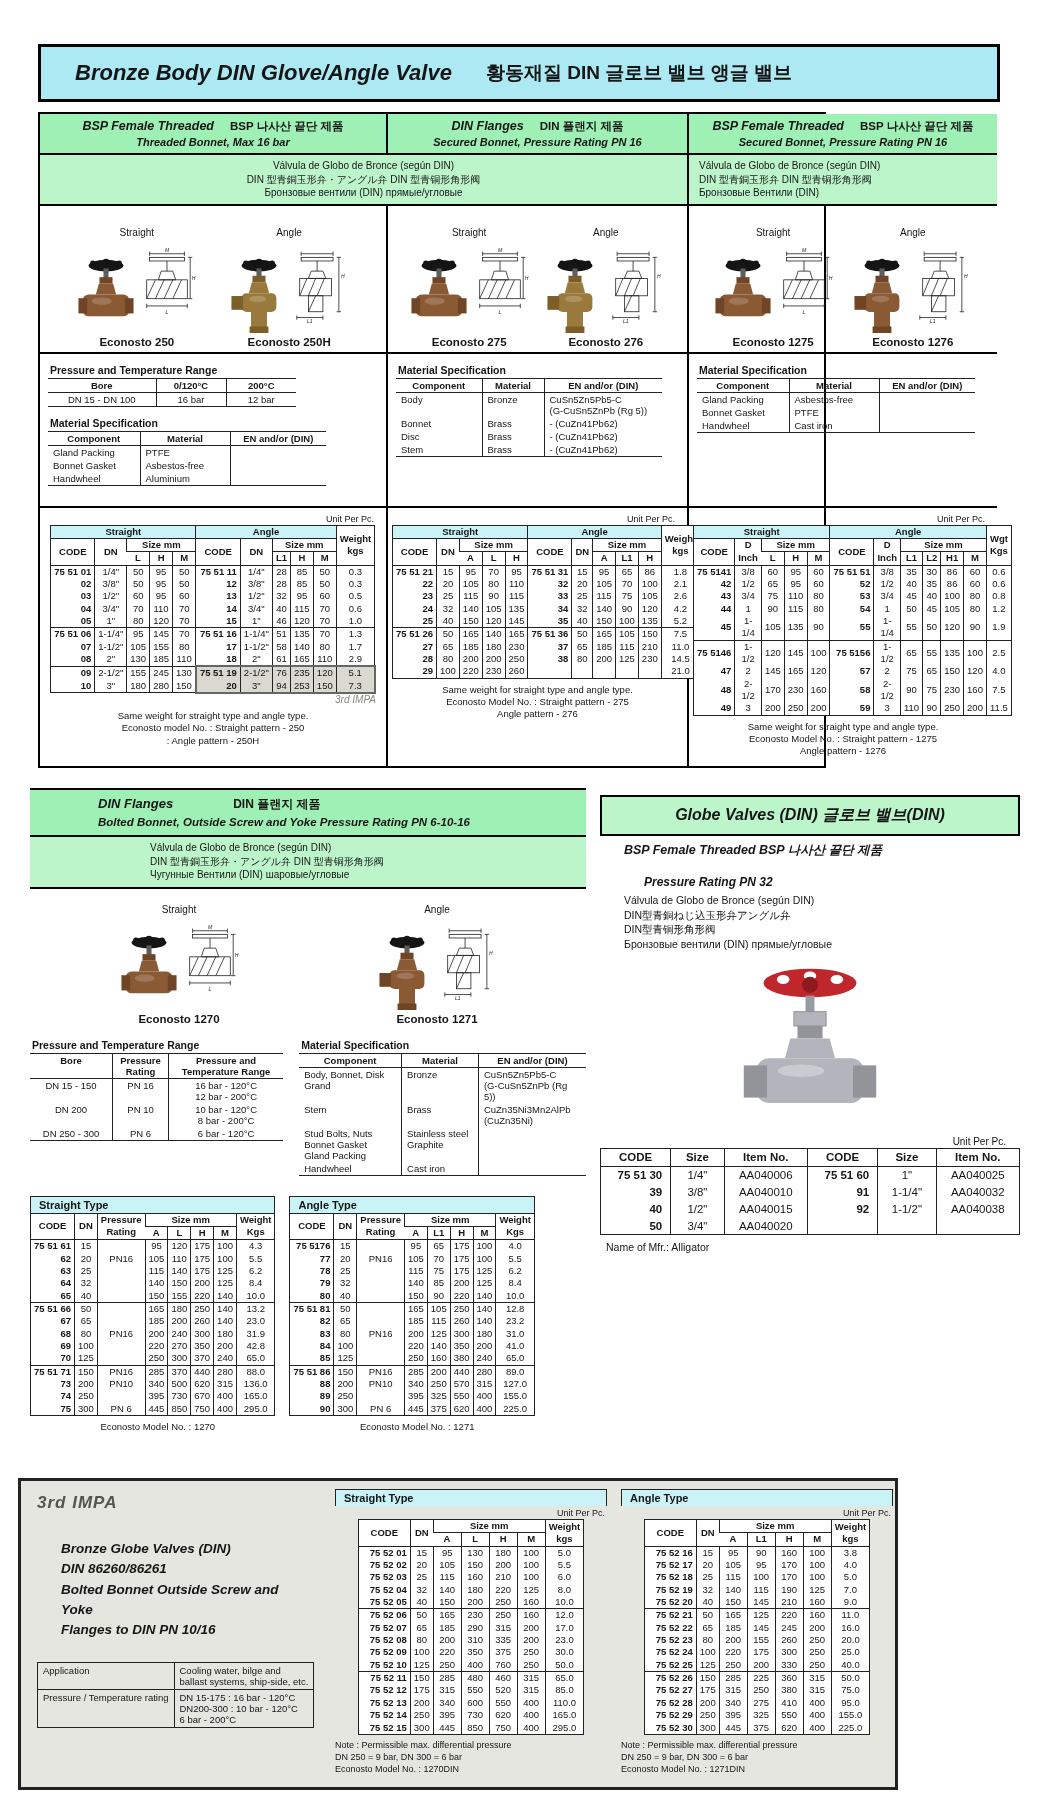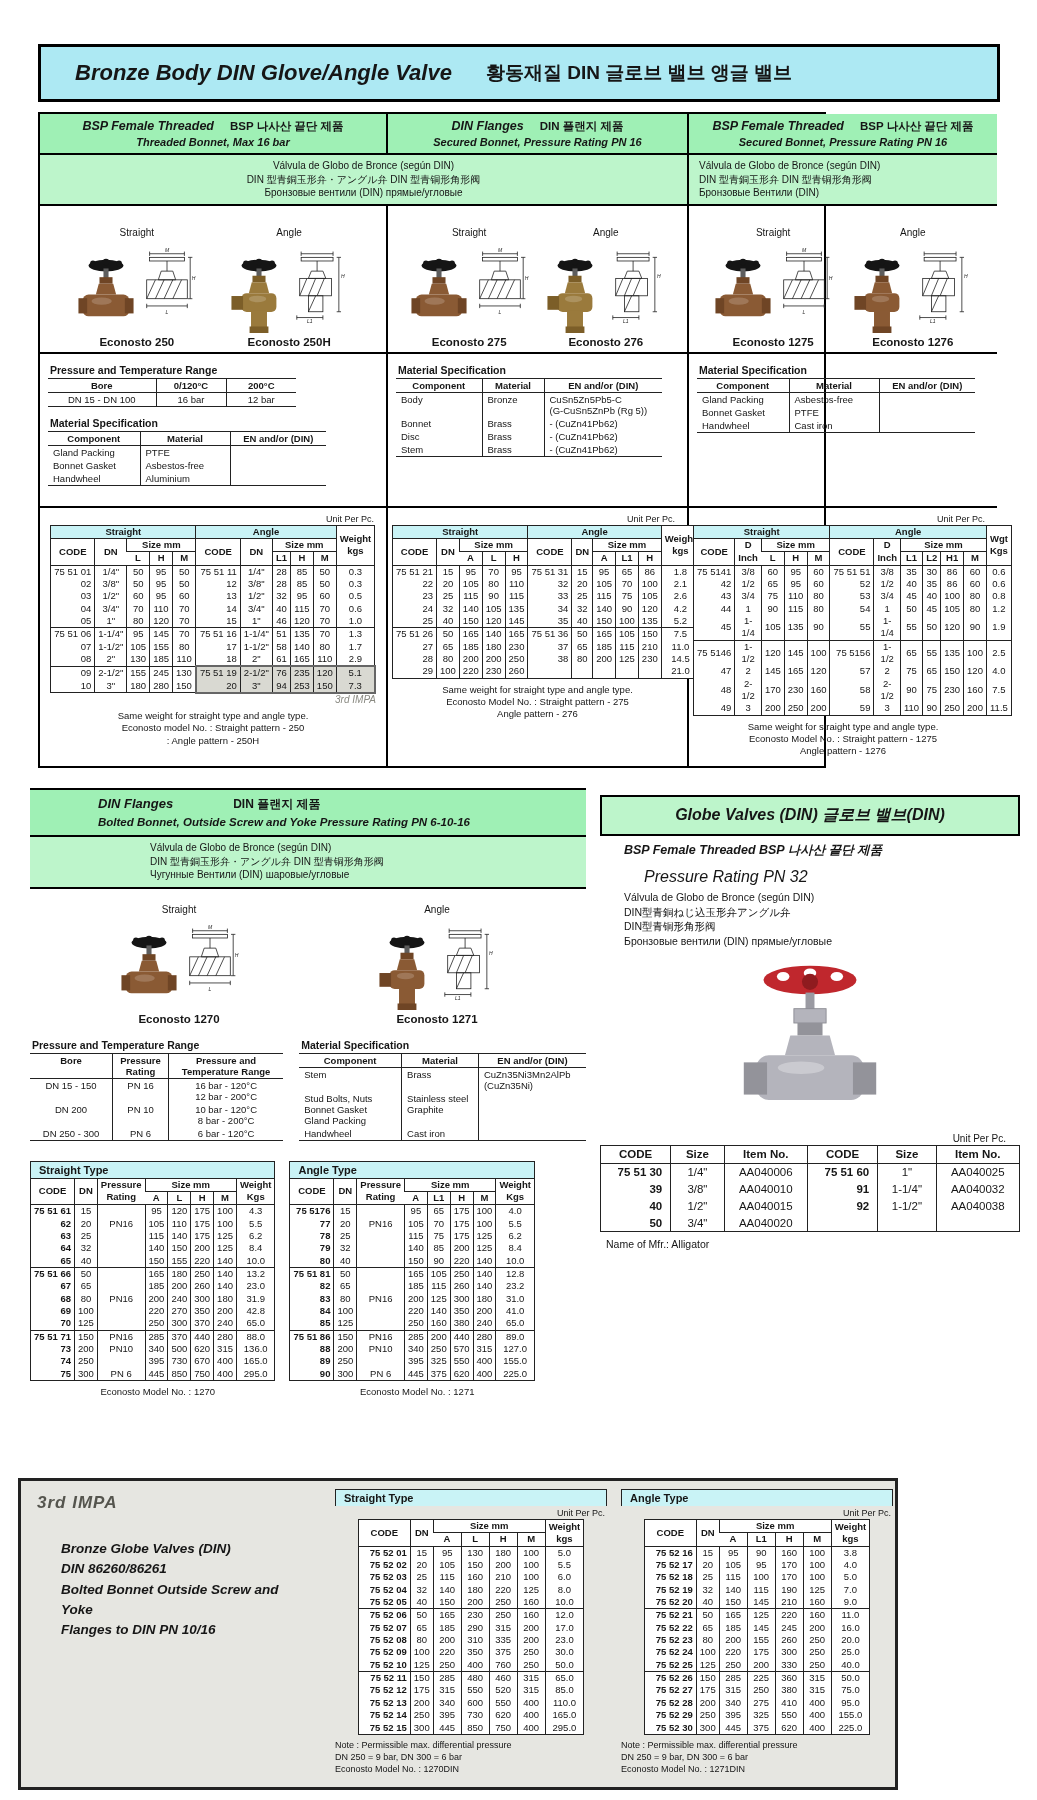--- a/index.html
+++ b/index.html
@@ -52,21 +52,21 @@
   .spec.ml td{text-align:left}
   
   table.dtab{border-collapse:collapse;border:1.6px solid #222;background:#fff;margin:0 auto}
   .dtab th,.dtab td{border-left:1px solid #222;padding:0 3px;text-align:center;white-space:pre-line;font-size:9.5px;line-height:1.3}
   .dtab tr>*:first-child{border-left:none}
   .dtab th{font-weight:700}
   .dtab thead tr:last-child th{border-bottom:1.5px solid #222}
   .dtab thead th{border-bottom:1px solid #222}
   .dtab tr.gsep td{border-top:1.5px solid #222}
   .cy{background:var(--tcyan)}
-  .c2 td:nth-child(1),.c2 td:nth-child(6){text-align:right;font-weight:400;white-space:nowrap}
+  .c2 td:nth-child(1),.c2 td:nth-child(6){text-align:right;font-weight:700;white-space:nowrap}
   .c1 td:nth-child(1){text-align:right;font-weight:700;white-space:nowrap}
   .c14 td:nth-child(1),.c14 td:nth-child(4){text-align:right;font-weight:700;white-space:nowrap}
   
   #t1 tbody tr:nth-child(n+9) td:nth-child(n+6){background:var(--hl)}
   #t1 tbody tr:nth-child(9) td:nth-child(n+6){border-top:2px solid #666}
   #t1 tbody tr:nth-child(10) td:nth-child(n+6){border-bottom:2px solid #666}
   #t1 tbody tr:nth-child(n+9) td:nth-child(6){border-left:2px solid #666}
   #t1 tbody tr:nth-child(n+9) td:nth-child(11){border-right:2px solid #666}
   
   #sec2{position:absolute;left:30px;top:788px;width:556px}
@@ -80,21 +80,21 @@
   #s2specs{display:flex;gap:16px;padding:10px 0 6px}
   #s2tabs{display:flex;gap:14px;align-items:flex-start;margin-top:4px}
   .ttl{background:var(--tcyan);border:1.6px solid #222;border-bottom:none;font-weight:700;font-size(11px);font-size:11px;padding:2px 8px}
   .tblock{flex:0 0 auto}
   .tblock .tnote{text-align:center;margin-left:10px}
   
   #sec3{position:absolute;left:600px;top:795px;width:420px}
   #s3box{border:2.5px solid #000;background:var(--grn2);padding:8px 12px;text-align:center;margin-bottom:6px}
   #s3box .t{font-style:italic;font-weight:700;font-size:16px}
   #s3sub{font-style:italic;font-weight:700;font-size:12.5px;margin:6px 0 0 24px}
-  #s3pn{font-style:italic;font-weight:400;font-size:16px;margin:9px 0 0 44px}
+  #s3pn{font-style:italic;font-weight:700;font-size:12px;margin:16px 0 0 44px}
   #s3note{font-size:10.5px;line-height:1.4;margin:4px 0 0 24px}
   #s3fig{display:flex;justify-content:center;margin-top:6px}
   #s3fig .v{width:150px;height:170px}
   #s3unit{font-size:10px;text-align:right;margin:8px 14px 1px}
   #gtab th,#gtab td{font-size:11.5px;padding:1px 8px}
   #s3mfr{font-size:10.5px;margin:6px 0 0 6px}
   
   #sec4{position:absolute;left:18px;top:1478px;width:880px;height:312px;background:var(--gray);
     border:3px solid #222;display:flex;gap:14px;padding:8px 10px}
   #s4left{flex:0 0 290px;padding:4px 6px}
@@ -1144,20 +1144,27 @@
       <table class="spec ml">
         <thead>
             <tr>
           <th style="width:104px">Component</th>
           <th style="width:78px">Material</th>
           <th style="width:108px">EN and/or (DIN)</th>
         </tr>
           </thead>
         <tbody>
             <tr>
+              <td>Body, Bonnet, Disk
+Grand</td>
+              <td>Bronze</td>
+              <td>CuSn5Zn5Pb5-C
+(G-CuSn5ZnPb (Rg 5))</td>
+            </tr>
+            <tr>
               <td>Stem</td>
               <td>Brass</td>
               <td>CuZn35Ni3Mn2AlPb
 (CuZn35Ni)</td>
             </tr>
             <tr>
               <td>Stud Bolts, Nuts
 Bonnet Gasket
 Gland Packing</td>
               <td>Stainless steel
@@ -1586,20 +1593,35 @@
 
 <div id="sec4">
   <div id="s4left">
     <div class="impa-big">3rd IMPA</div>
     <div id="s4titles">
       <div class="bt">Bronze Globe Valves (DIN)</div>
       <div class="bt">DIN 86260/86261</div>
       <div class="bt">Bolted Bonnet Outside Screw and Yoke</div>
       <div class="bt">Flanges to DIN PN 10/16</div>
     </div>
+    <table id="s4info">
+      <tbody>
+          <tr>
+            <td>Application</td>
+            <td>Cooling water, bilge and
+ballast systems, ship-side, etc.</td>
+          </tr>
+          <tr>
+            <td>Pressure / Temperature rating</td>
+            <td>DN  15-175 : 16 bar - 120°C
+DN200-300 : 10 bar - 120°C
+            6 bar - 200°C</td>
+          </tr>
+        </tbody>
+    </table>
   </div>
   <div class="s4block">
     <div class="ttl">Straight Type</div>
     <div class="unit">Unit Per Pc.</div>
     <table class="dtab c1">
       <thead>
         <tr>
             <th rowspan="2" style="width:52px">CODE</th>
             <th rowspan="2">DN</th>
             <th colspan="4">Size mm</th>

